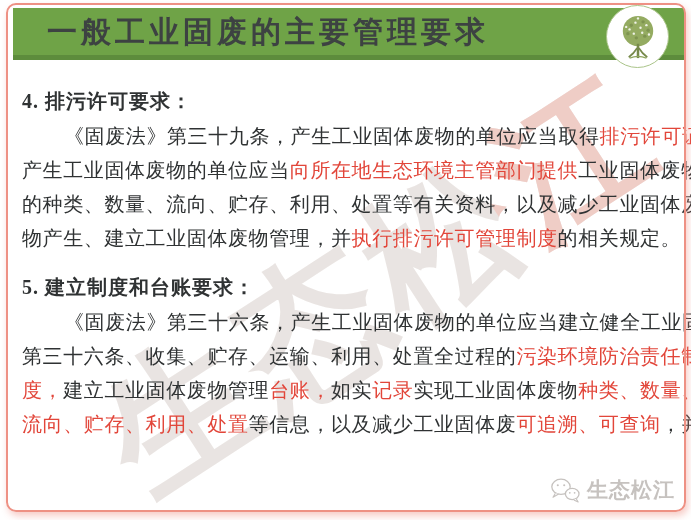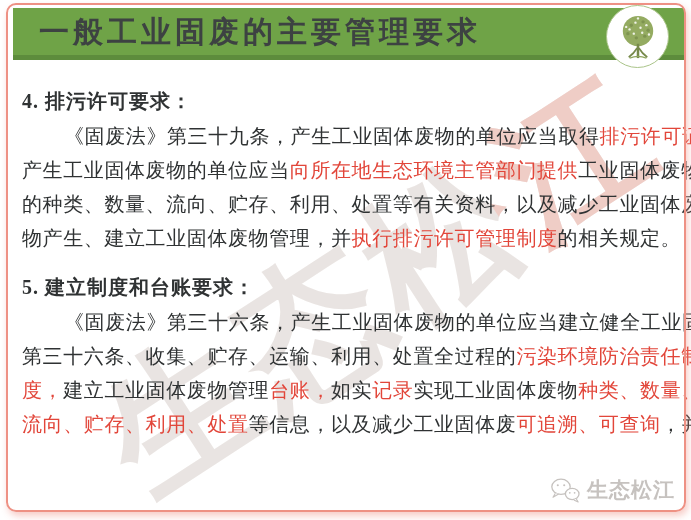--- a/index.html
+++ b/index.html
@@ -24,21 +24,21 @@
     box-shadow:2px 4px 7px rgba(238,145,132,.45);
     pointer-events:none;z-index:6;
   }
   .header-bar{
     position:absolute;left:13px;top:8px;width:671px;height:47px;
     background:var(--header-green);
     border-bottom:5px solid var(--header-green-dark);
     z-index:3;
   }
   .page-title{
-    line-height:47px;padding-left:26px;
+    line-height:47px;padding-left:34px;
     font-size:30px;font-weight:bold;letter-spacing:4px;
     color:var(--title-text);
   }
   .logo-circle{
     position:absolute;left:606px;top:5px;width:63px;height:63px;
     background:#fff;border:1px solid #aac489;border-radius:50%;
     display:flex;align-items:center;justify-content:center;
     z-index:4;box-sizing:border-box;
   }
   .watermark{

